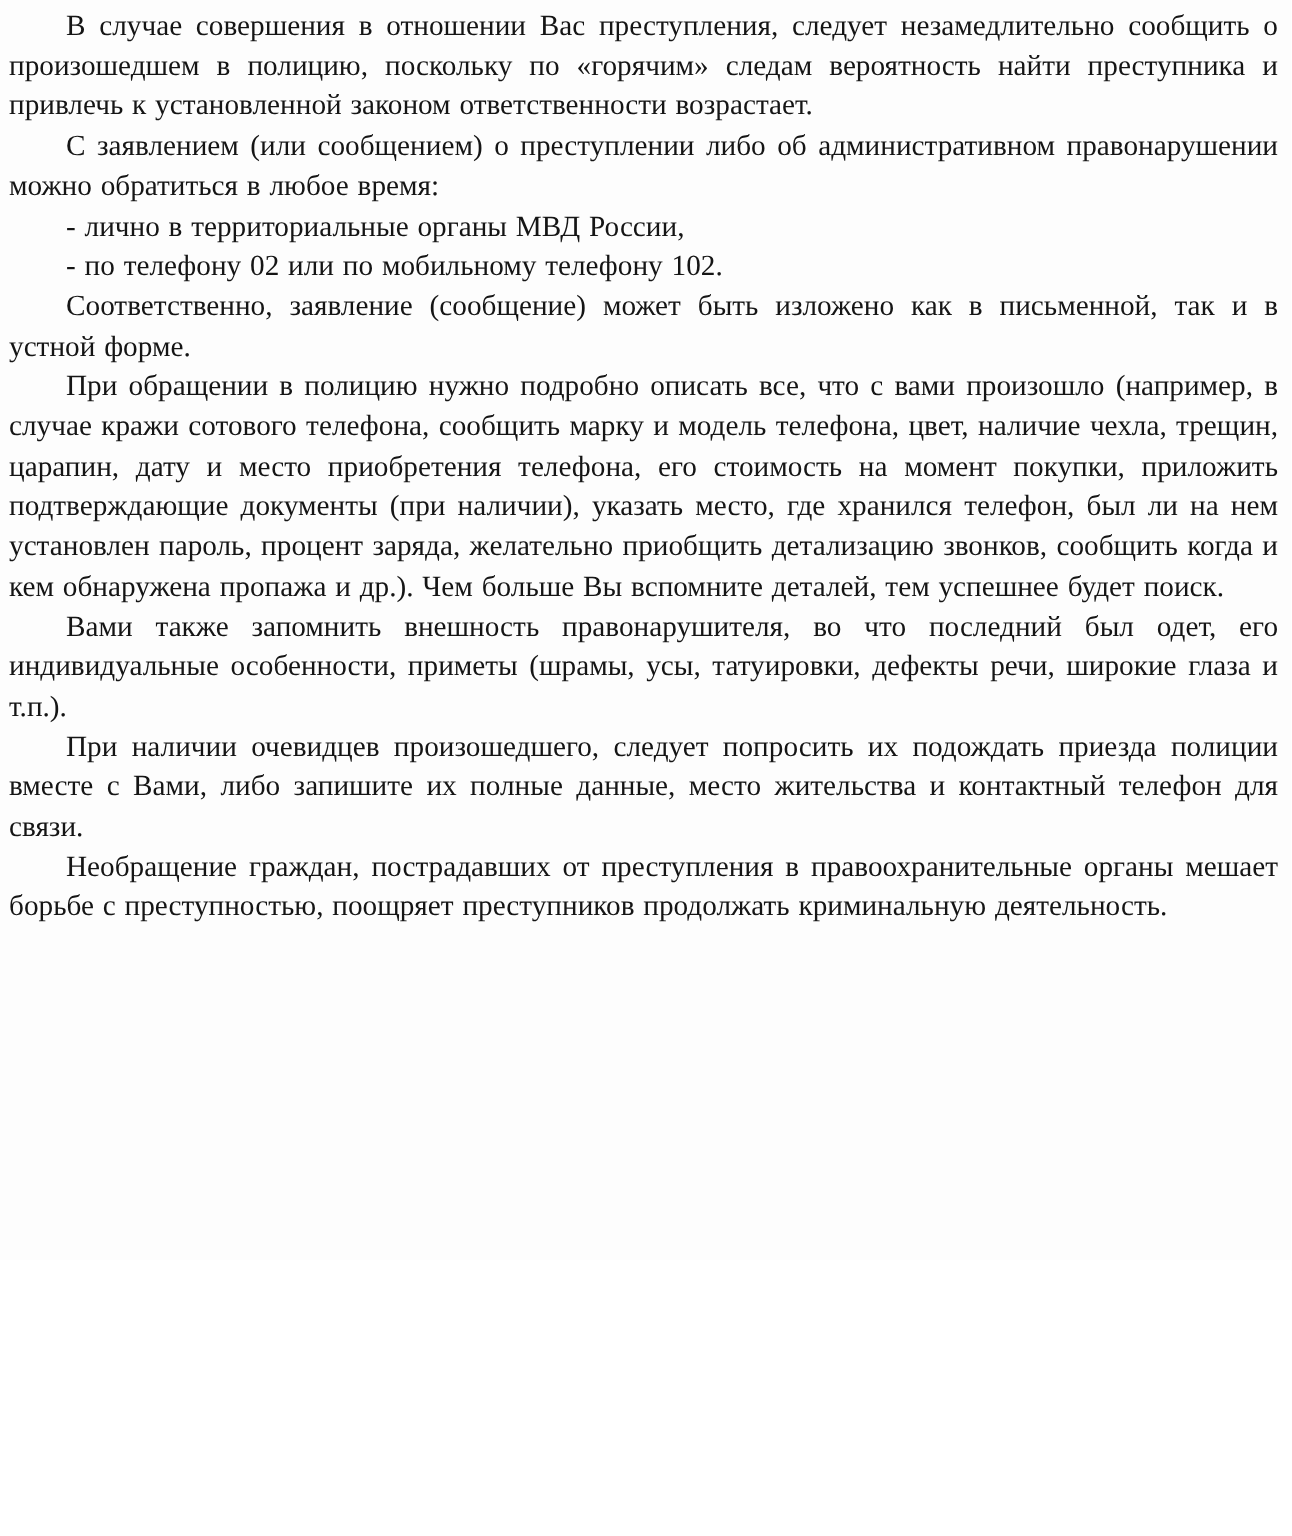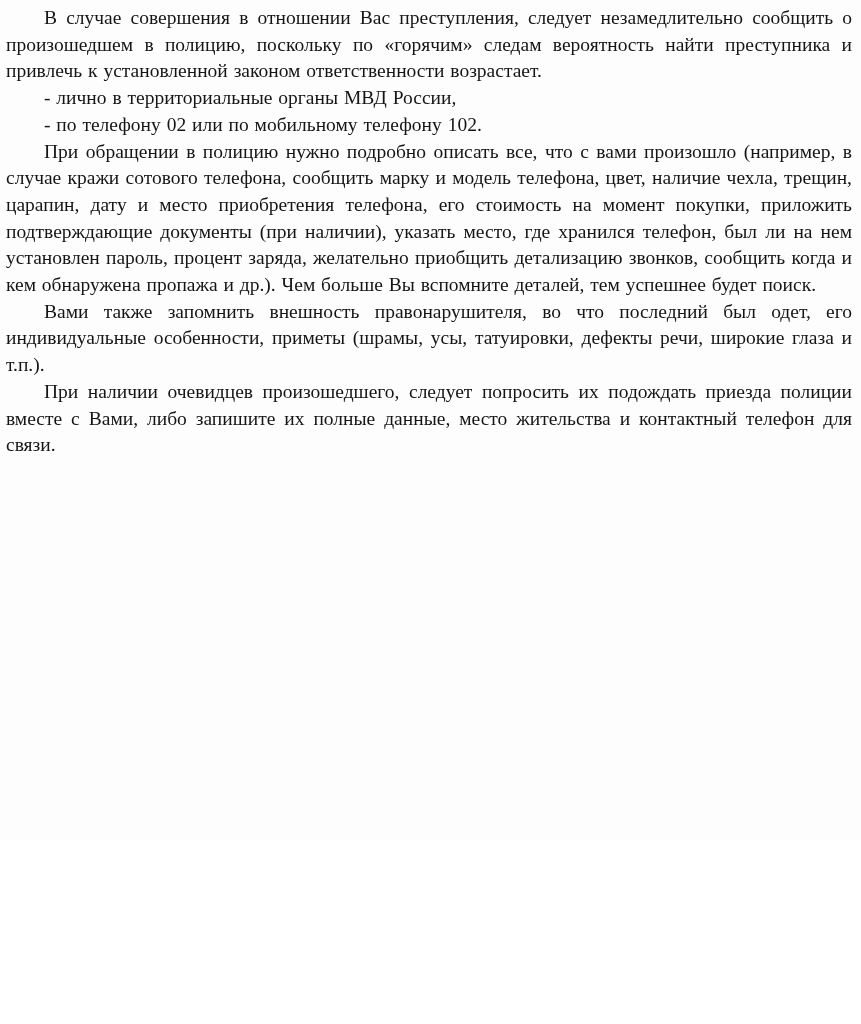--- a/index.html
+++ b/index.html
@@ -88,25 +88,28 @@
     filter: blur(2px);
   }
 </style>
 </head>
 <body>
 
 <div class="page">
 
   <div class="doc-body">
       <p class="para">В случае совершения в отношении Вас преступления, следует незамедлительно сообщить о произошедшем в полицию, поскольку по «горячим» следам вероятность найти преступника и привлечь к установленной законом ответственности возрастает.</p>
+      <p class="para">С заявлением (или сообщением) о преступлении либо об административном правонарушении можно обратиться в любое время:</p>
       <p class="para">- лично в территориальные органы МВД России,</p>
       <p class="para">- по телефону 02 или по мобильному телефону 102.</p>
+      <p class="para">Соответственно, заявление (сообщение) может быть изложено как в письменной, так и в устной форме.</p>
       <p class="para">При обращении в полицию нужно подробно описать все, что с вами произошло (например, в случае кражи сотового телефона, сообщить марку и модель телефона, цвет, наличие чехла, трещин, царапин, дату и место приобретения телефона, его стоимость на момент покупки, приложить подтверждающие документы (при наличии), указать место, где хранился телефон, был ли на нем установлен пароль, процент заряда, желательно приобщить детализацию звонков, сообщить когда и кем обнаружена пропажа и др.).  Чем больше Вы вспомните деталей, тем успешнее будет поиск.</p>
       <p class="para">Вами также запомнить внешность правонарушителя, во что последний был одет, его индивидуальные особенности, приметы (шрамы, усы, татуировки, дефекты речи, широкие глаза и т.п.).</p>
       <p class="para">При наличии очевидцев произошедшего, следует попросить их подождать приезда полиции вместе с Вами, либо запишите их полные данные, место жительства и контактный телефон для связи.</p>
+      <p class="para">Необращение граждан, пострадавших от преступления в правоохранительные органы мешает борьбе с преступностью, поощряет преступников продолжать криминальную деятельность.</p>
     </div>
 
   <div class="signoff">
     <span class="signoff-line">Помощник Боготольского</span>
   </div>
 
   <div class="rank">юрист 2 класса</div>
 
   <div class="signature">
     <svg viewBox="0 0 150 115" xmlns="http://www.w3.org/2000/svg" fill="none" stroke="#1a1a1a" stroke-width="2.6" stroke-linecap="round">

